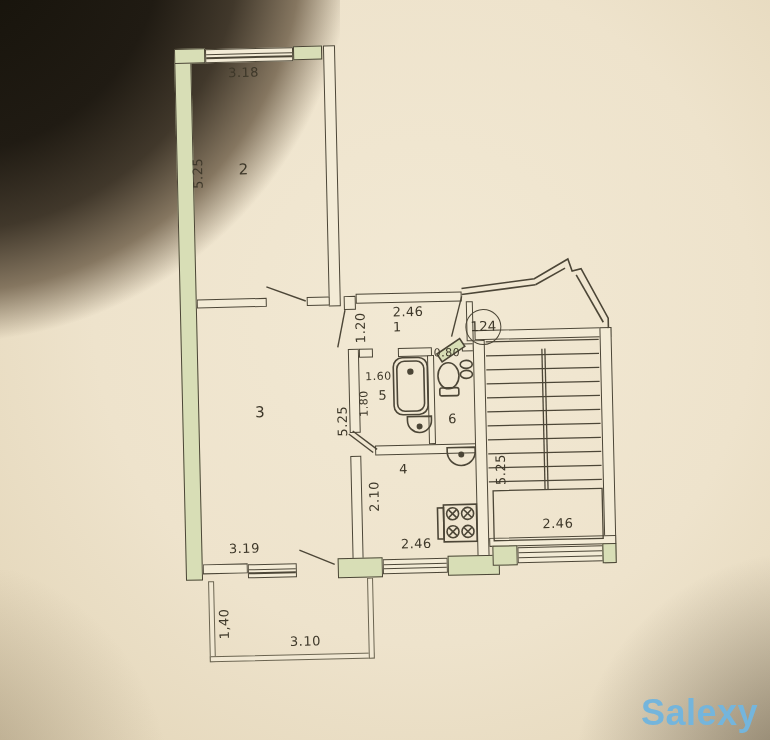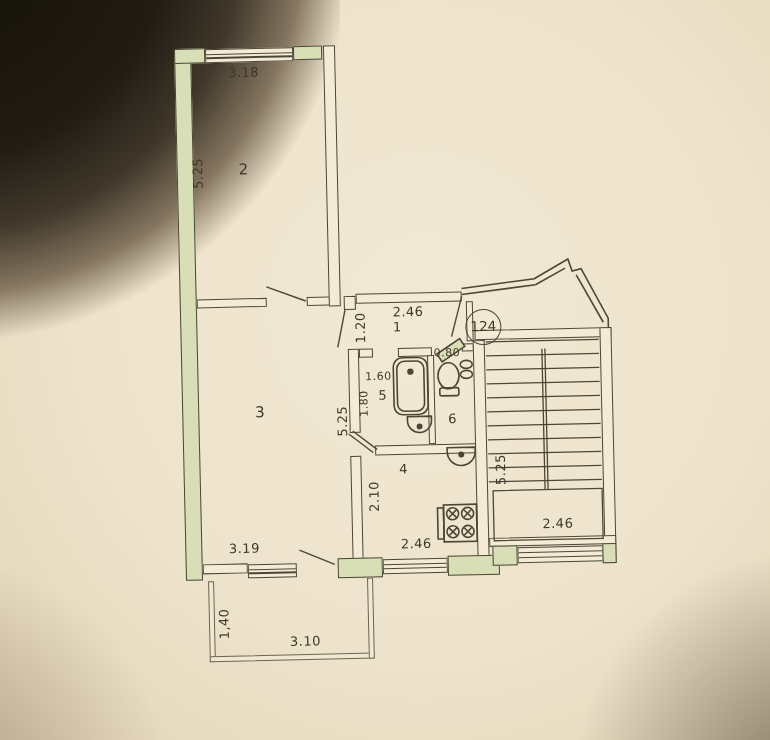--- a/index.html
+++ b/index.html
@@ -182,13 +182,14 @@
     <div class="lbl v" style="left:173px;top:384px;">5.25</div>
     <div class="lbl" style="left:72px;top:509px;">3.19</div>
     <div class="lbl v" style="left:203px;top:460px;">2.10</div>
     <div class="lbl" style="left:244px;top:508px;">2.46</div>
     <div class="lbl v" style="left:330px;top:436px;">5.25</div>
     <div class="lbl" style="left:386px;top:491px;">2.46</div>
     <div class="lbl v" style="left:50px;top:584px;">1,40</div>
     <div class="lbl" style="left:131px;top:603px;">3.10</div>
   </div>
 
+  <div class="watermark">Salexy</div>
 </div>
 
 </body></html>

